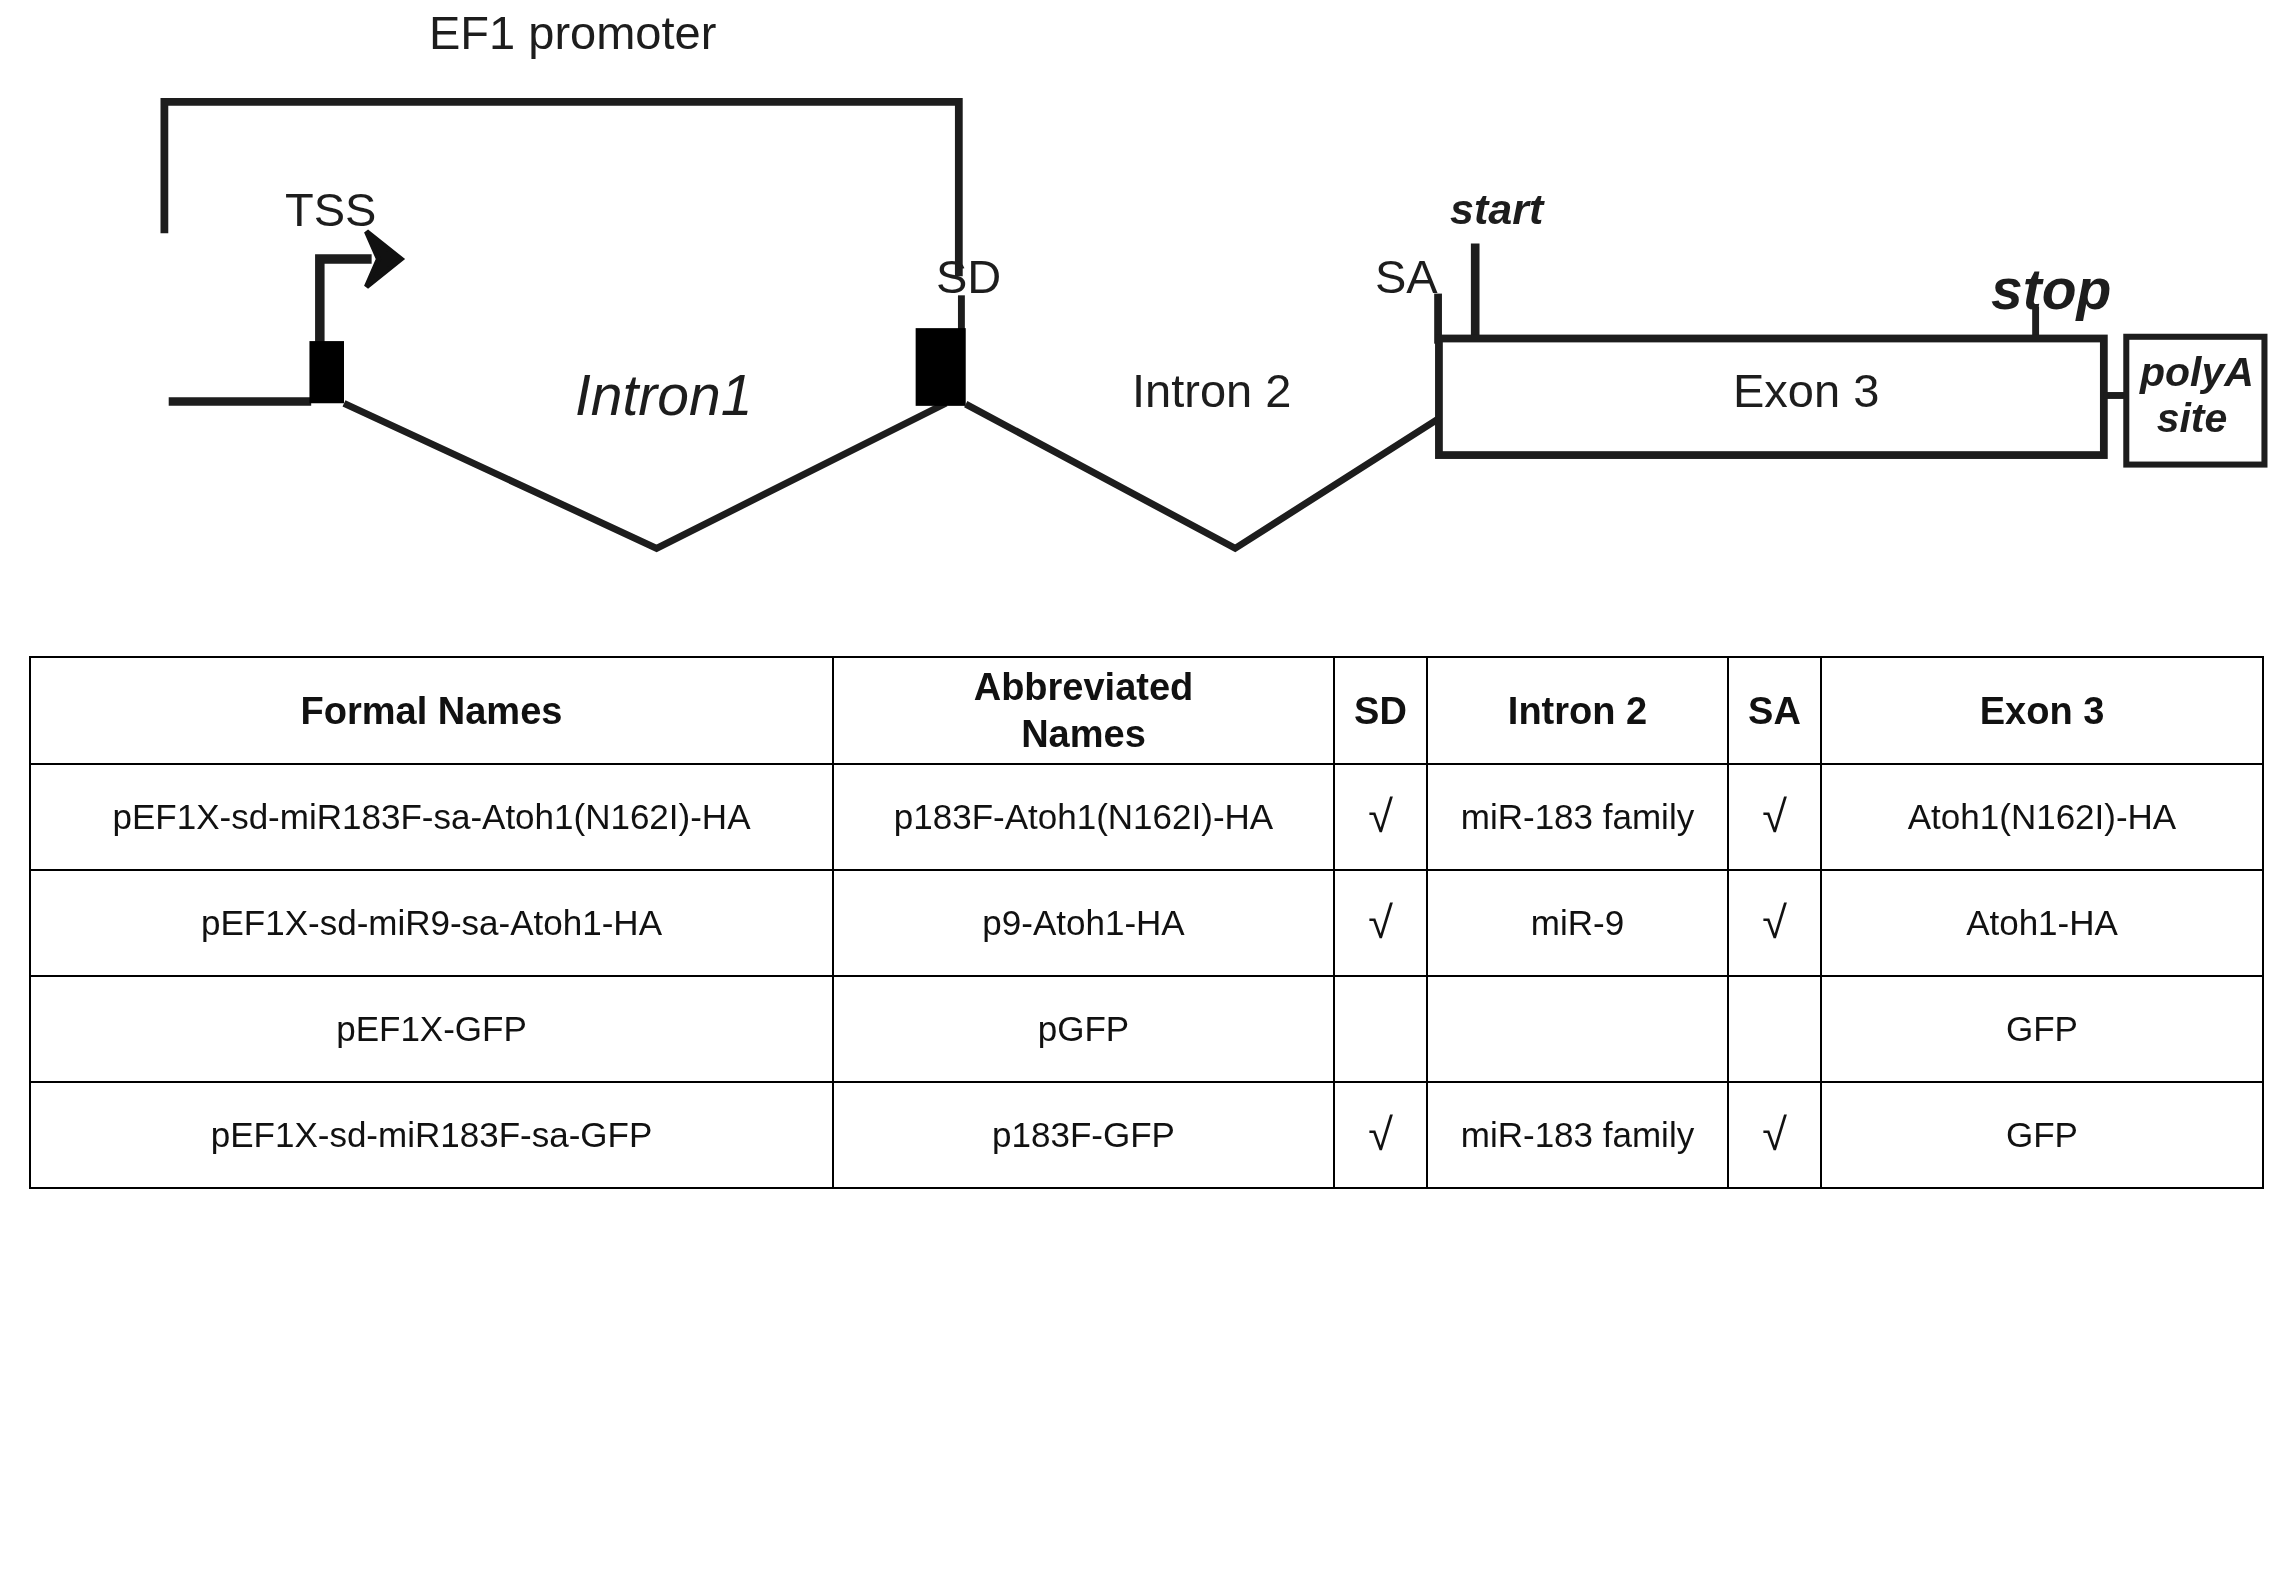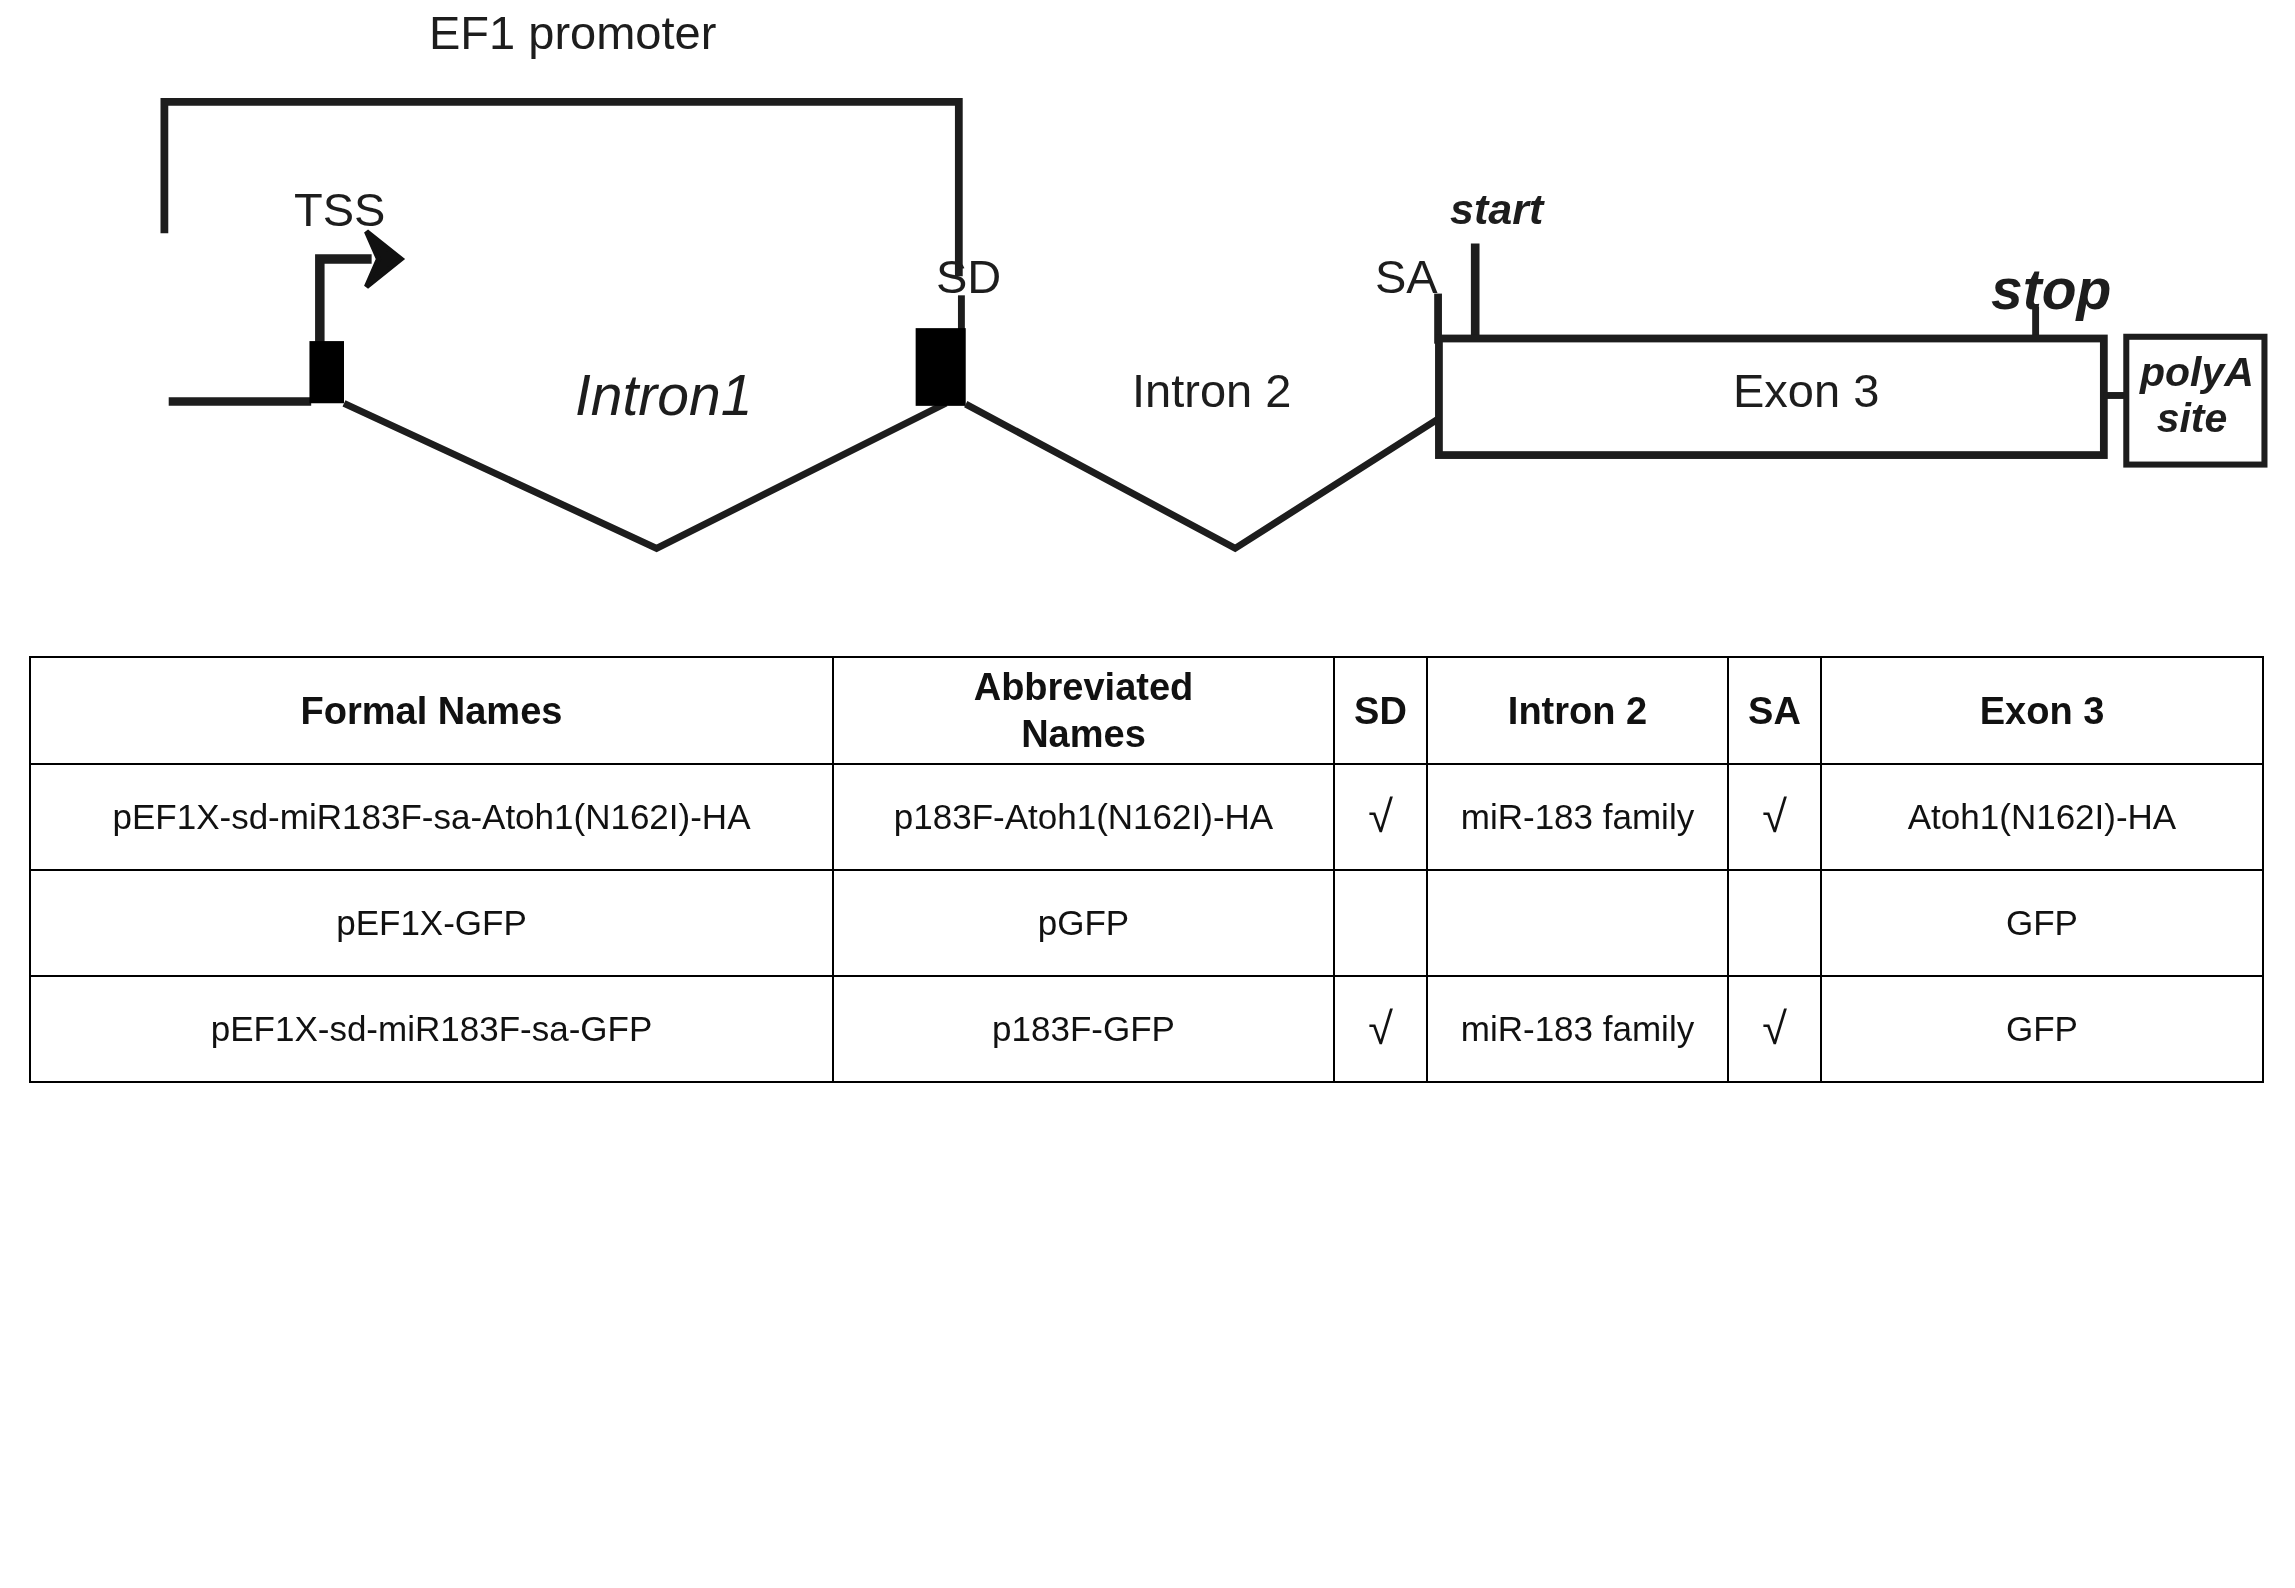--- a/index.html
+++ b/index.html
@@ -32,21 +32,21 @@
     display: block;
   }
   .diagram-label {
     position: absolute;
     white-space: nowrap;
     font-family: "Liberation Sans", sans-serif;
     color: #1d1d1d;
     line-height: 1;
   }
   .lbl-promoter { font-size: 47px; left: 429px; top: 8.6px; }
-  .lbl-tss      { font-size: 47px; left: 294px; top: 186px; }
+  .lbl-tss      { font-size: 47px; left: 285px; top: 186px; }
   .lbl-sd       { font-size: 47px; left: 936px; top: 253px; }
   .lbl-sa       { font-size: 47px; left: 1375px; top: 253px; }
   .lbl-start    { font-size: 43px; left: 1450px; top: 188px; font-style: italic; font-weight: 700; }
   .lbl-stop     { font-size: 57px; left: 1991px; top: 261px; font-style: italic; font-weight: 700; }
   .lbl-intron1  { font-size: 57px; left: 575px; top: 367px; font-style: italic; }
   .lbl-intron2  { font-size: 47px; left: 1132px; top: 367px; }
   .lbl-exon3    { font-size: 47px; left: 1733px; top: 367px; }
   .lbl-polya {
     font-size: 41px;
     left: 2140px;
@@ -190,20 +190,28 @@
 
         <tr>
           <td>pEF1X-sd-miR183F-sa-Atoh1(N162I)-HA</td>
           <td>p183F-Atoh1(N162I)-HA</td>
           <td><span class="check-mark">√</span></td>
           <td>miR-183 family</td>
           <td><span class="check-mark">√</span></td>
           <td>Atoh1(N162I)-HA</td>
         </tr>
         <tr>
+          <td>pEF1X-sd-miR9-sa-Atoh1-HA</td>
+          <td>p9-Atoh1-HA</td>
+          <td><span class="check-mark">√</span></td>
+          <td>miR-9</td>
+          <td><span class="check-mark">√</span></td>
+          <td>Atoh1-HA</td>
+        </tr>
+        <tr>
           <td>pEF1X-GFP</td>
           <td>pGFP</td>
           <td></td>
           <td></td>
           <td></td>
           <td>GFP</td>
         </tr>
         <tr>
           <td>pEF1X-sd-miR183F-sa-GFP</td>
           <td>p183F-GFP</td>

